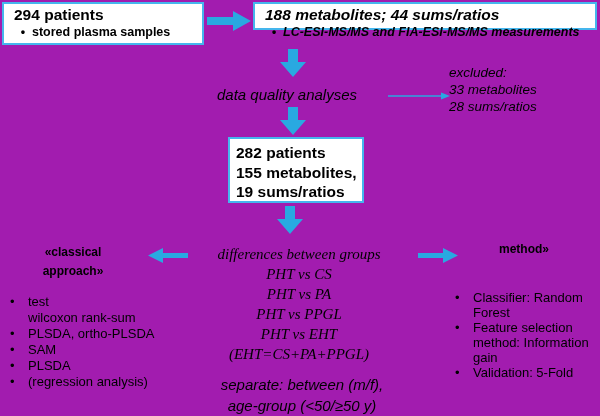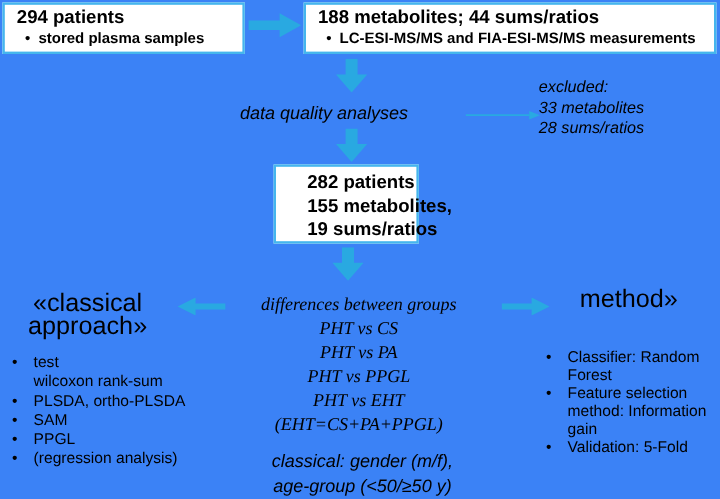--- a/index.html
+++ b/index.html
@@ -1,30 +1,30 @@
 <!DOCTYPE html>
 <html style="--accent: #29a9e1; --box-border: #45b6ed;"><head>
 <meta charset="utf-8">
 <style>
   :root { --accent:#29a9e1; --box-border:#45b6ed; }
   * { margin:0; padding:0; box-sizing:border-box; }
   body { font-family:"Liberation Sans", sans-serif; background:#fff; color:#000; }
-  .canvas { position:relative; width:600px; height:416px; background:#3b82f6; overflow:hidden; }
+  .canvas { position:relative; width:600px; height:416px; background:#a21caf; overflow:hidden; }
   .abs { position:absolute; }
   .fbox { border:2px solid var(--box-border); background:#fff; }
   .box-title { font-weight:bold; font-size:15.5px; line-height:18px; white-space:nowrap; }
   .box-bullet { display:flex; font-weight:bold; font-size:12.5px; line-height:15px; margin-top:1px; }
   .box-bullet .dot { width:18px; text-align:center; flex:0 0 18px; }
   .it { font-style:italic; }
   .center { text-align:center; }
   .quality { font-size:15px; }
   .excluded { font-size:13.5px; line-height:17px; }
   .cohort-line { font-weight:bold; font-size:15.5px; line-height:19.5px; white-space:nowrap; }
   .cmp-line { font-size:15px; line-height:20px;font-family:Liberation Serif, serif; }
-  .side-title { font-weight:normal; font-size:21px; line-height:19px; }
+  .side-title { font-weight:bold; font-size:12px; line-height:19px; }
   .list .li { display:flex; align-items:flex-start; }
   .list .dot { flex:0 0 22px; text-align:left; padding-left:4px; }
   .list .li-text .line { display:block; }
   .classical-list { font-size:13px; line-height:16px; }
   .ml-list { font-size:13px; line-height:15px; }
   .strat { font-size:15px; line-height:21px; }
   svg { display:block; color:var(--accent); }
 </style>
 </head>
 <body>
@@ -38,56 +38,56 @@
       <span>stored plasma samples</span>
     </div>
   </div>
 
   <div class="abs" style="left:207px; top:10px;">
     <svg width="44" height="22" viewBox="0 0 44 22">
         <polygon points="0,7 26,7 26,1 44,11 26,21 26,15 0,15" fill="currentColor"></polygon>
       </svg>
   </div>
 
-  <div class="abs fbox" style="left:253px; top:2px; width:344px; height:43px; padding:2px 0 0 10px;">
+  <div class="abs fbox" style="left:253px; top:2px; width:344px; height:28px; padding:2px 0 0 10px;font-style:italic;">
     <div class="box-title">188 metabolites; 44 sums/ratios</div>
     <div class="box-bullet">
       <span class="dot">•</span>
       <span>LC-ESI-MS/MS and FIA-ESI-MS/MS measurements</span>
     </div>
   </div>
 
   <div class="abs" style="left:280px; top:49px;">
     <svg width="26" height="28" viewBox="0 0 26 28">
         <polygon points="8,0 18,0 18,13 26,13 13,28 0,13 8,13" fill="currentColor"></polygon>
       </svg>
   </div>
 
-  <div class="abs it center quality" style="left:170px; top:86px; width:200px;">data quality analyses</div>
+  <div class="abs it center quality" style="left:187px; top:86px; width:200px;">data quality analyses</div>
 
   <div class="abs" style="left:388px; top:89px;">
     <svg width="62" height="14" viewBox="0 0 62 14">
       <line x1="0" y1="7" x2="53" y2="7" stroke="currentColor" stroke-width="1.4"></line>
       <polygon points="53,3.5 62,7 53,10.5" fill="currentColor"></polygon>
     </svg>
   </div>
 
   <div class="abs it excluded" style="left:449px; top:64px; width:130px;">
     <div>excluded:</div>
     <div>33 metabolites</div>
     <div>28 sums/ratios</div>
   </div>
 
   <div class="abs" style="left:280px; top:107px;">
     <svg width="26" height="28" viewBox="0 0 26 28">
         <polygon points="8,0 18,0 18,13 26,13 13,28 0,13 8,13" fill="currentColor"></polygon>
       </svg>
   </div>
 
-  <div class="abs fbox" style="left:228px; top:137px; width:121px; height:66px; padding:4px 0 0 26px;">
+  <div class="abs fbox" style="left:228px; top:137px; width:136px; height:66px; padding:4px 0 0 6px;">
     <div class="cohort-line">282 patients</div>
     <div class="cohort-line">155 metabolites,</div>
     <div class="cohort-line">19 sums/ratios</div>
   </div>
 
   <div class="abs" style="left:277px; top:206px;">
     <svg width="26" height="28" viewBox="0 0 26 28">
         <polygon points="8,0 18,0 18,13 26,13 13,28 0,13 8,13" fill="currentColor"></polygon>
       </svg>
   </div>
@@ -134,21 +134,21 @@
     </div>
     <div class="li">
       <span class="dot">•</span>
       <span class="li-text">
         <span class="line">SAM</span>
       </span>
     </div>
     <div class="li">
       <span class="dot">•</span>
       <span class="li-text">
-        <span class="line">PPGL</span>
+        <span class="line">PLSDA</span>
       </span>
     </div>
     <div class="li">
       <span class="dot">•</span>
       <span class="li-text">
         <span class="line">(regression analysis)</span>
       </span>
     </div>
   </div>
 
@@ -174,17 +174,17 @@
     </div>
     <div class="li">
       <span class="dot">•</span>
       <span class="li-text">
         <span class="line">Validation: 5-Fold</span>
       </span>
     </div>
   </div>
 
   <div class="abs it center strat" style="left:172px; top:374px; width:260px;">
-    <div>classical: gender (m/f),</div>
+    <div>separate: between (m/f),</div>
     <div>age-group (&lt;50/≥50 y)</div>
   </div>
 
 </div>
 
 </body></html>

